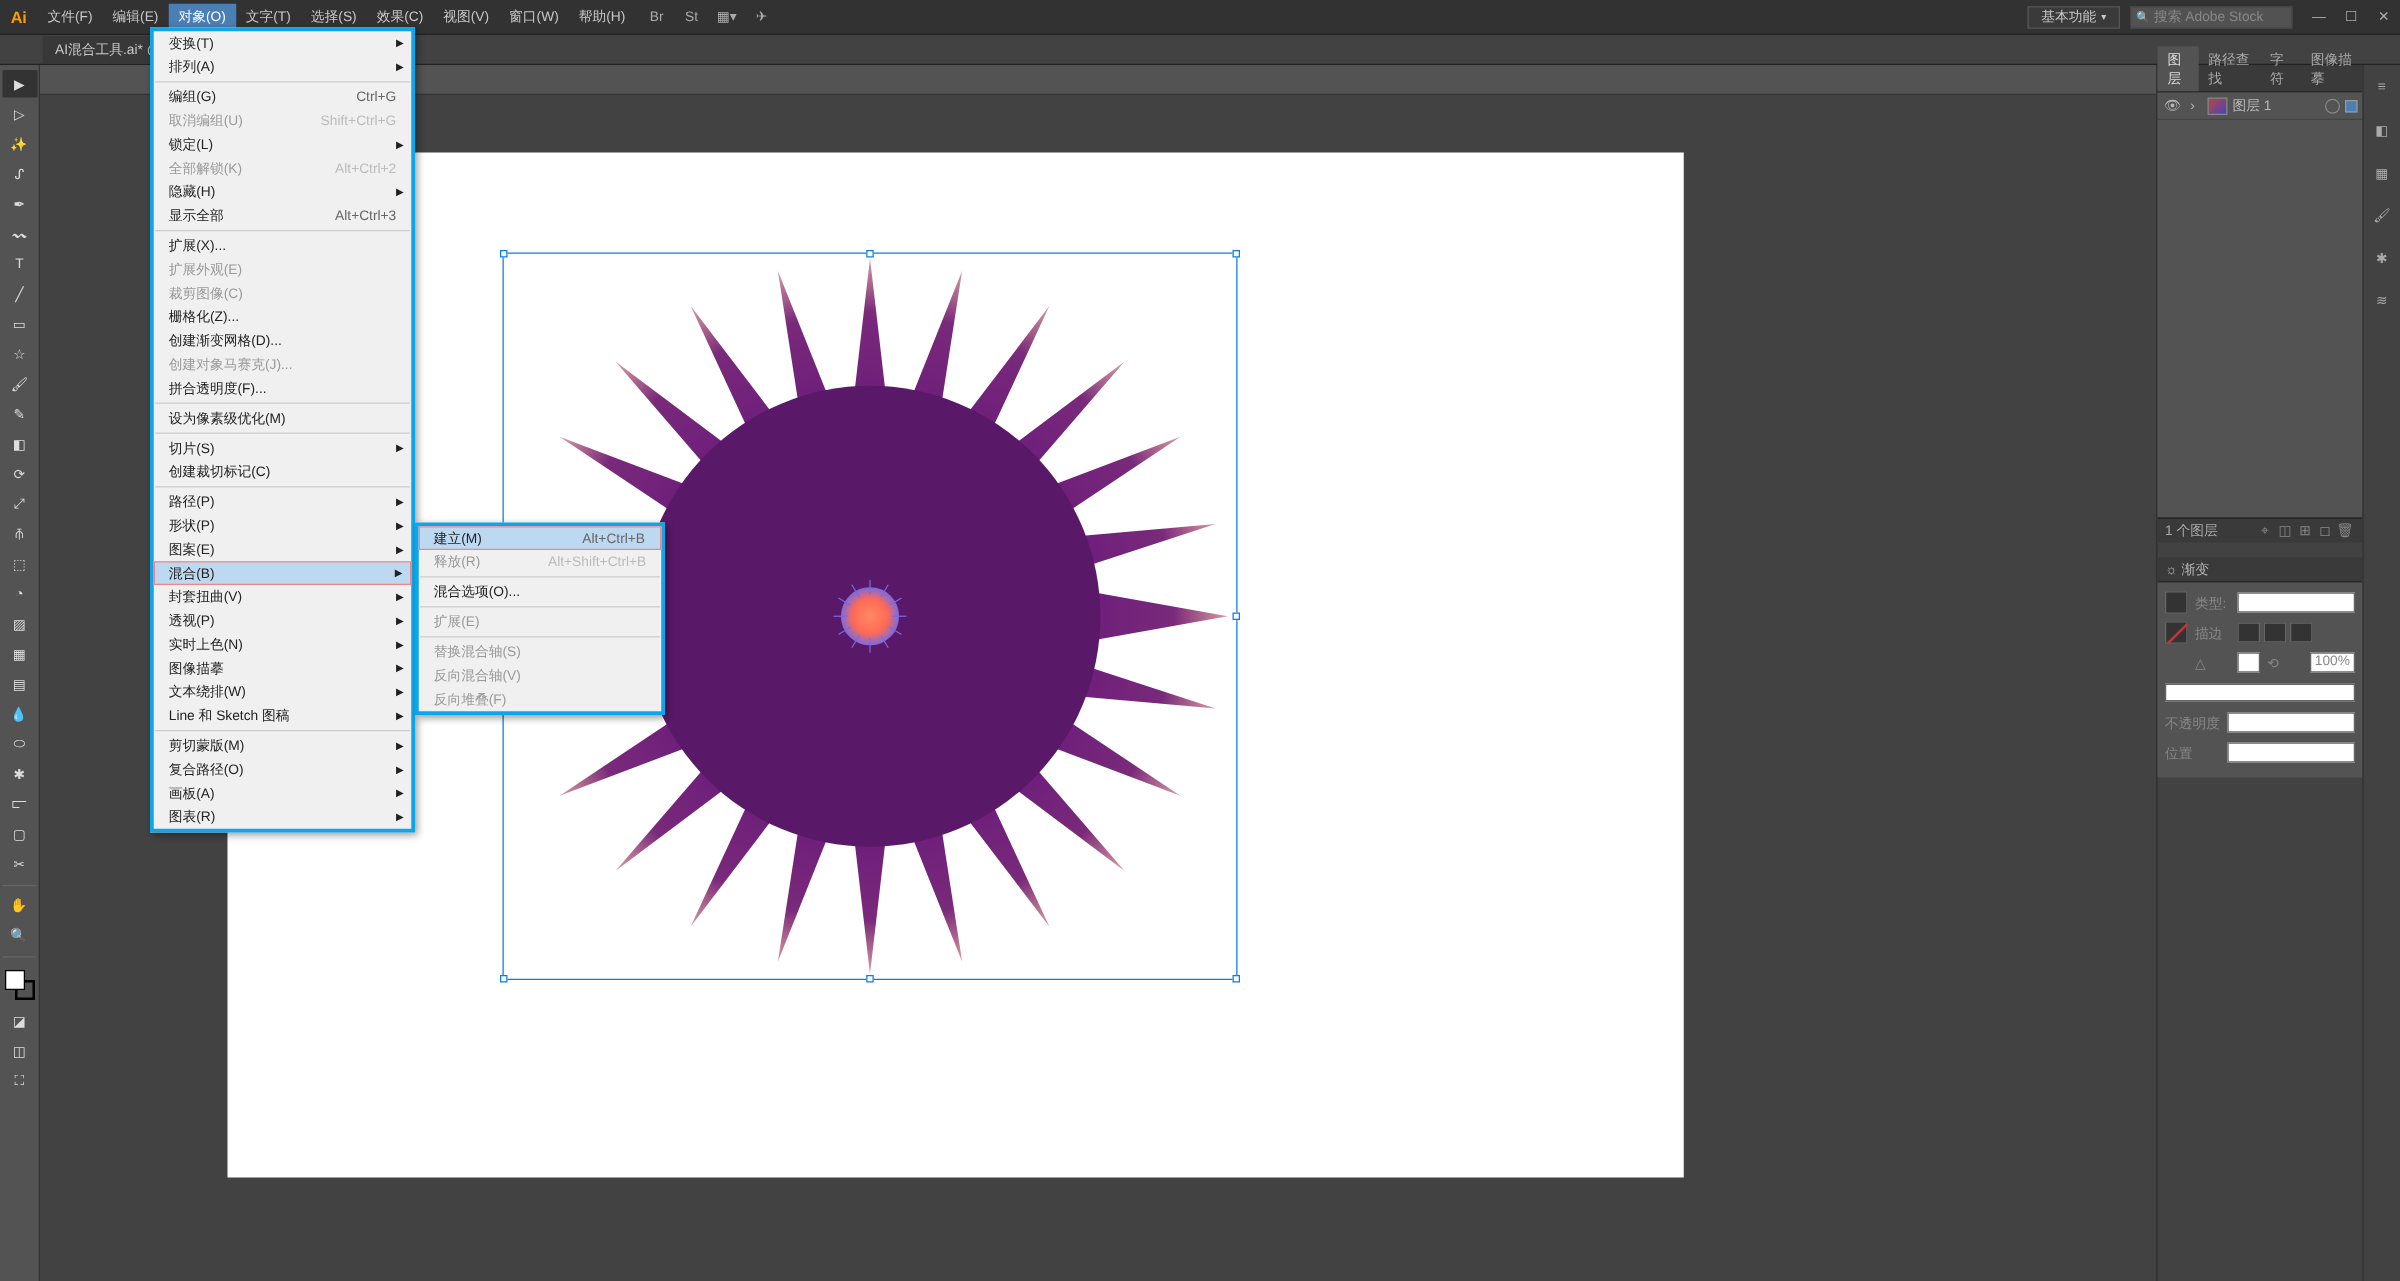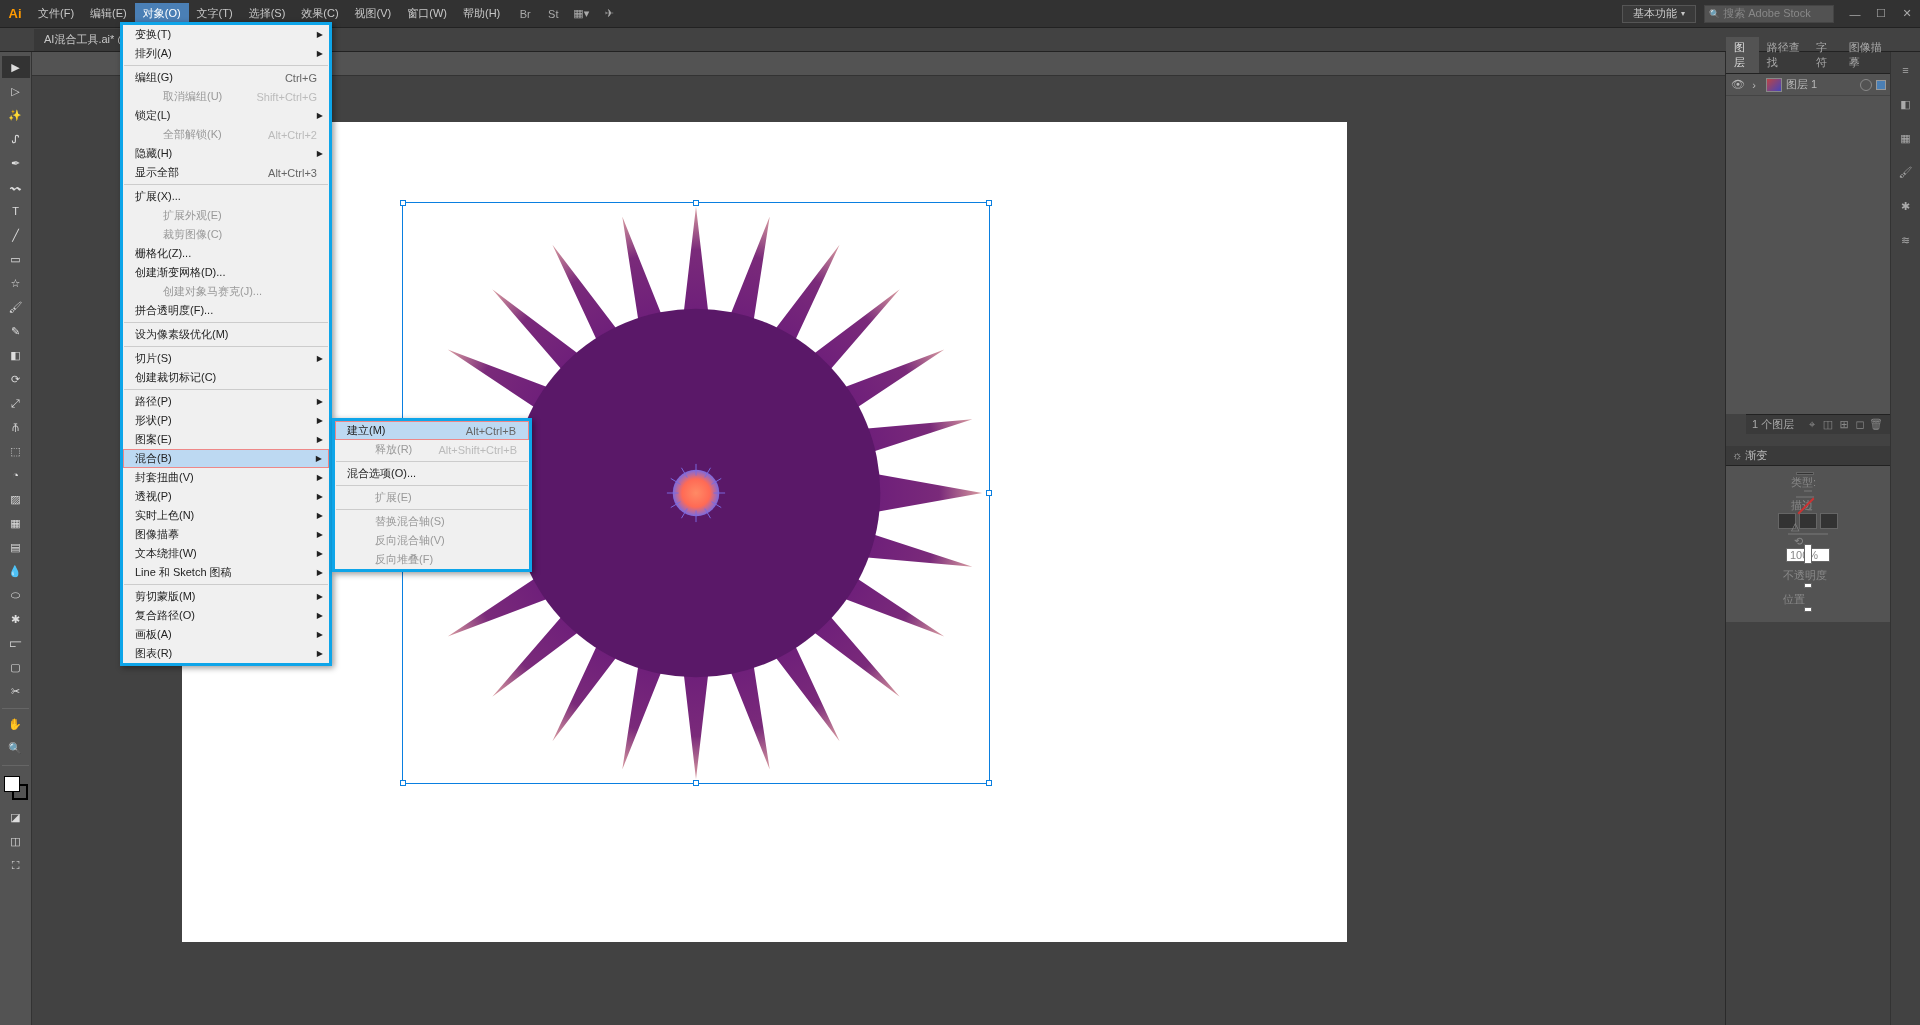--- a/index.html
+++ b/index.html
@@ -41,21 +41,21 @@
 .artboard { position: absolute; top: 70px; left: 150px; width: 1165px; height: 820px; background: #fff; }
 .selection-rect { position: absolute; border: 1px solid #0a7fe0; top: 150px; left: 370px; width: 588px; height: 582px; }
 .sel-handle { position: absolute; width: 6px; height: 6px; background: #fff; border: 1px solid #0a7fe0; }
 .starburst { position: absolute; top: 150px; left: 370px; width: 588px; height: 582px; display: flex; align-items: center; justify-content: center; }
 
 
 .dropdown { position: absolute; background: #f0f0f0; border: 3px solid #0ea5e9; box-shadow: 2px 2px 6px rgba(0,0,0,.4); z-index: 100; }
 .dropdown.main-dd { top: 22px; left: 120px; width: 212px; }
 .dropdown.sub-dd { top: 418px; left: 332px; width: 200px; }
 .dd-item { height: 19px; display: flex; align-items: center; padding: 0 18px 0 12px; color: #222; cursor: pointer; position: relative; }
-.dd-item.disabled { color: #999; margin-left: 28px; }
+.dd-item.disabled { color: #999; }
 .dd-item.highlight { background: #bdd9f2; border: 1px solid #e88; padding: 0 17px 0 11px; }
 .dd-item .arrow { position: absolute; right: 6px; font-size: 8px; }
 .dd-item .shortcut { position: absolute; right: 12px; color: #666; }
 .dd-item.disabled .shortcut { color: #bbb; }
 .dd-sep { height: 1px; background: #ccc; margin: 2px 1px; }
 
 
 .right-dock { width: 30px; background: #424242; border-left: 1px solid #333; display: flex; flex-direction: column; align-items: center; padding-top: 6px; }
 .dock-icon { width: 24px; height: 24px; margin-bottom: 10px; display: flex; align-items: center; justify-content: center; color: #aaa; cursor: pointer; }
 
@@ -64,28 +64,28 @@
 .panel-tab { padding: 3px 8px; color: #aaa; cursor: pointer; }
 .panel-tab.active { background: #535353; color: #ddd; }
 .layers-body { flex: 0 0 340px; background: #535353; }
 .layer-row { height: 22px; display: flex; align-items: center; border-bottom: 1px solid #444; padding: 0 4px; }
 .layer-row .eye { width: 16px; text-align: center; }
 .layer-row .disc { width: 16px; text-align: center; }
 .layer-row .thumb { width: 16px; height: 14px; background: linear-gradient(135deg,#b44,#44b); border: 1px solid #888; margin: 0 4px; }
 .layer-row .name { flex: 1; }
 .layer-row .target { width: 12px; height: 12px; border-radius: 50%; border: 1px solid #888; margin-right: 4px; }
 .layer-row .meatball { width: 10px; height: 10px; background: #4a7fb5; border: 1px solid #999; }
-.layers-footer { height: 20px; background: #3a3a3a; display: flex; align-items: center; padding: 0 6px; border-top: 1px solid #222; margin-left: 20px; }
+.layers-footer { height: 20px; background: #3a3a3a; display: flex; align-items: center; padding: 0 6px; border-top: 1px solid #222; }
 .layers-footer .lf-text { flex: 1; color: #aaa; }
 .lf-icon { width: 16px; text-align: center; color: #888; }
 
 .gradient-panel { margin-top: 12px; }
 .gp-header { height: 20px; background: #3a3a3a; display: flex; align-items: center; padding: 0 6px; border-bottom: 1px solid #222; }
 .gp-body { background: #535353; padding: 6px; }
-.gp-row { display: flex; align-items: center; height: 20px; margin-bottom: 4px; flex-direction: column; }
+.gp-row { display: flex; align-items: center; height: 20px; margin-bottom: 4px; }
 .gp-label { width: 34px; color: #888; }
 .gp-field { flex: 1; height: 16px; background: #ffffff; border: 1px solid #666; color: #888; padding: 0 3px; }
 .gp-swatch { width: 18px; height: 18px; background: #333; border: 1px solid #666; margin-right: 6px; position: relative; }
 .gp-swatch.disable::after { content:""; position:absolute; width:22px; height:2px; background:#c33; top:8px; left:-2px; transform:rotate(-45deg); }
 .gp-icons { display: flex; gap: 3px; }
 .gp-icon { width: 18px; height: 16px; background: #333; border: 1px solid #666; }
 
 </style>
 </head>
 <body>

